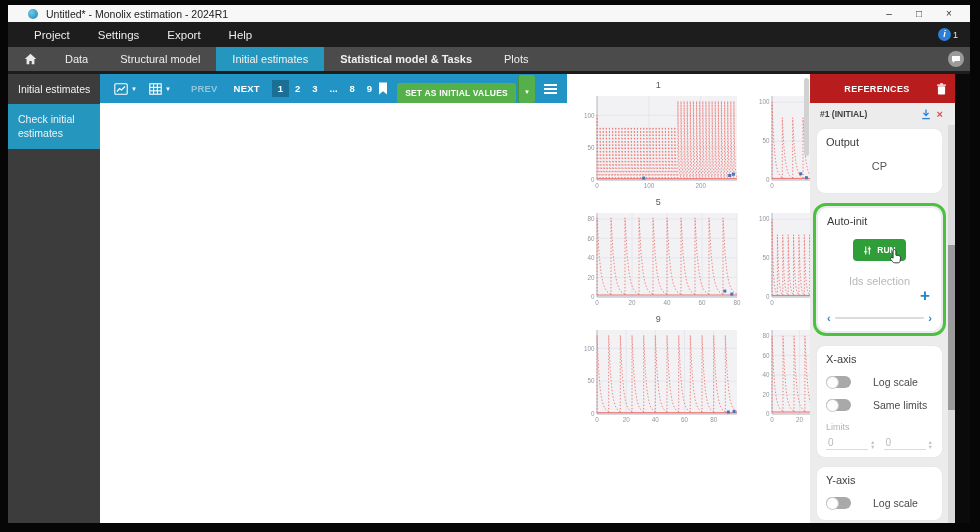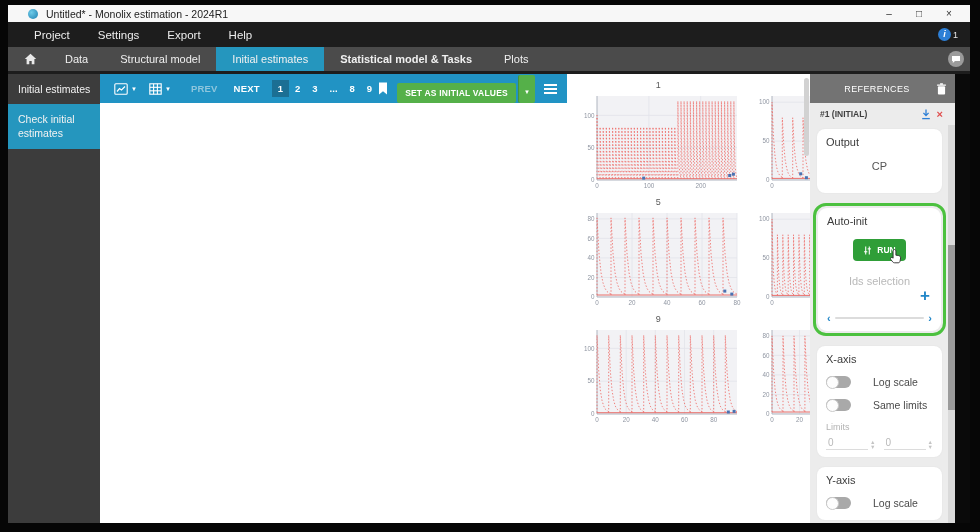--- a/index.html
+++ b/index.html
@@ -73,21 +73,21 @@
   
   .param-strip { height:58px; background:#e9e9e9; flex:none; display:flex; padding:9px 14px 0 14px; gap:26px; }
   .param-field { flex:1; }
   .param-name { font-size:10px; color:#4a4a4a; margin-bottom:7px; }
   .param-row { display:flex; align-items:flex-end; gap:6px; }
   .param-input { flex:1; border:none; outline:none; background:transparent; border-bottom:1px solid #cfcfcf; color:#9a9a9a; font-size:10px; font-family:inherit; padding:2px 2px; }
   .stepper { display:flex; flex-direction:column; line-height:6px; color:#8f8f8f; font-size:6px; }
 
   
   .refs { width:145px; flex:none; background:#ececec; display:flex; flex-direction:column; position:relative; }
-  .refs-header { height:29px; background:#737373; color:#fff; font-size:9px; font-weight:normal; letter-spacing:.4px; display:flex; align-items:center; padding:0 8px; flex:none; }
+  .refs-header { height:29px; background:#b91c1c; color:#fff; font-size:9px; font-weight:bold; letter-spacing:.4px; display:flex; align-items:center; padding:0 8px; flex:none; }
   .refs-header .hdr-label { flex:1; text-align:center; }
   .refs-entry { height:22px; display:flex; align-items:center; padding:0 8px 0 10px; flex:none;gap:7px; }
   .entry-label { font-size:8.5px; font-weight:bold; color:#3f3f3f; flex:1; }
   .entry-icons { display:flex; align-items:center; gap:6px; margin-right:4px; }
   .x-icon { color:#e04f4f; font-size:11px; font-weight:bold; line-height:10px; }
   .refs-body { flex:1; padding:4px 13px 0 7px; overflow:hidden; }
   .card { background:#fff; border-radius:8px; padding:7px 9px; margin-bottom:10px; box-shadow:0 0 2px rgba(0,0,0,.06); }
   .card-title { font-size:11px; color:#3c3c3c; }
   .output-value { text-align:center; font-size:11px; color:#555; padding:12px 0 14px; }
   .autoinit-hl { border:3px solid #4cc13f; border-radius:13px; padding:2px; margin:0 -4px 10px -4px; }

